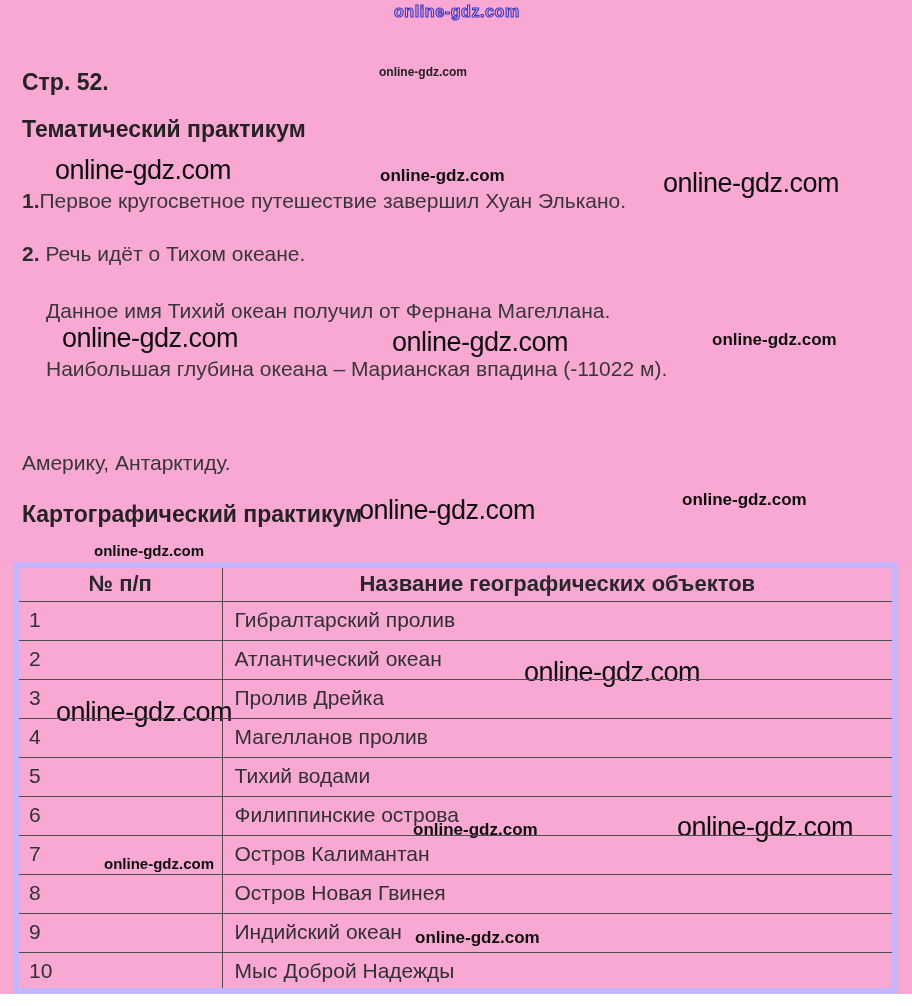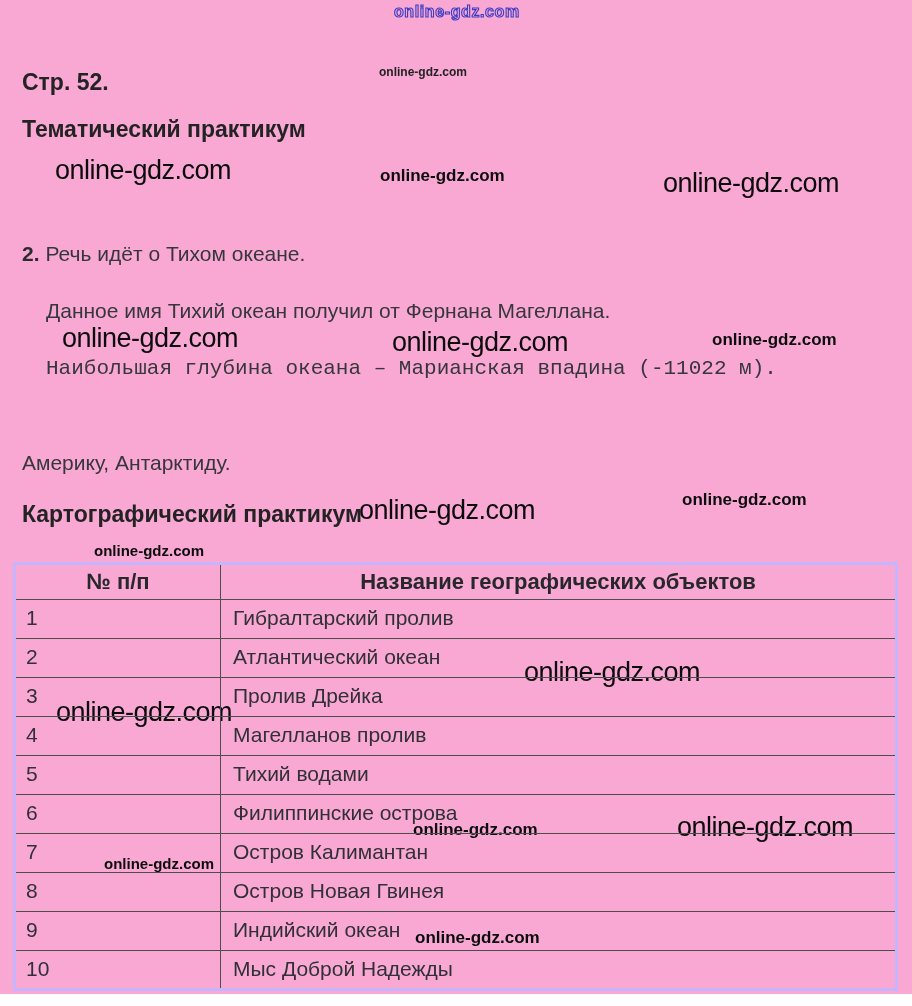--- a/index.html
+++ b/index.html
@@ -40,21 +40,21 @@
     width:885px;
     border-collapse:collapse;
     table-layout:fixed;
     font-size:21px;color:#303036;
   }
   table.geo th, table.geo td{
     border:1px solid #4d4d4d;
     vertical-align:top;
     overflow:hidden;
   }
-  table.geo{border:3px solid #c4b5fd;}
+  table.geo{border:6px solid #c4b5fd;}
   table.geo thead tr{height:36px;}
   table.geo tbody tr{height:39px;}
   table.geo th{
     font-size:22px;font-weight:700;color:#28282c;
     text-align:center;vertical-align:middle;padding:0;
   }
   table.geo col.c1{width:206px;}
   table.geo td.num{padding:6px 4px 0 10px;}
   table.geo td.obj{padding:6px 8px 0 12px;}
 </style>
@@ -78,28 +78,31 @@
   <span class="wm wm-big" style="left:56px;top:699px;">online-gdz.com</span>
   <span class="wm wm-med" style="left:413px;top:821px;">online-gdz.com</span>
   <span class="wm wm-big" style="left:677px;top:814px;">online-gdz.com</span>
   <span class="wm wm-sml" style="left:104px;top:856px;">online-gdz.com</span>
   <span class="wm wm-med" style="left:415px;top:929px;">online-gdz.com</span>
 
   <div class="abs page-label" style="left:22px;top:69px;">Стр. 52.</div>
 
   <div class="abs sec-title" style="left:22px;top:116px;">Тематический практикум</div>
 
+  <div class="abs body-line" style="left:22px;top:189px;">
+    <b>1.</b><span>Первое кругосветное путешествие завершил Хуан Элькано.</span>
+  </div>
 
   <div class="abs body-line" style="left:22px;top:242px;">
     <b>2.</b><span class="ans2-txt">Речь идёт о Тихом океане.</span>
   </div>
 
   <div class="abs body-line" style="left:46px;top:299px;">Данное имя Тихий океан получил от Фернана Магеллана.</div>
 
-  <div class="abs body-line" style="left:46px;top:357px;font-family:Liberation Mono, monospace;">Наибольшая глубина океана – Марианская впадина (-11022 м).</div>
+  <div class="abs body-line" style="left:46px;top:357px;">Наибольшая глубина океана – Марианская впадина (-11022 м).</div>
 
 
   <div class="abs body-line" style="left:22px;top:451px;">Америку, Антарктиду.</div>
 
   <div class="abs sec-title" style="left:22px;top:501px;">Картографический практикум</div>
 
   <table class="geo">
     <colgroup>
         <col class="c1">
         <col>

